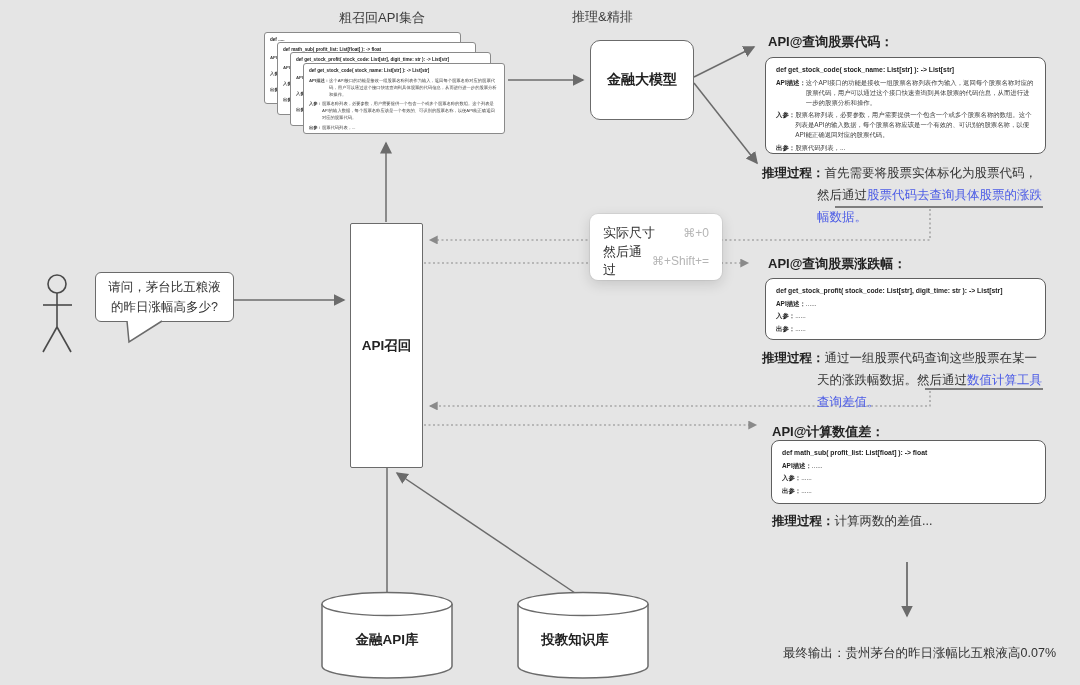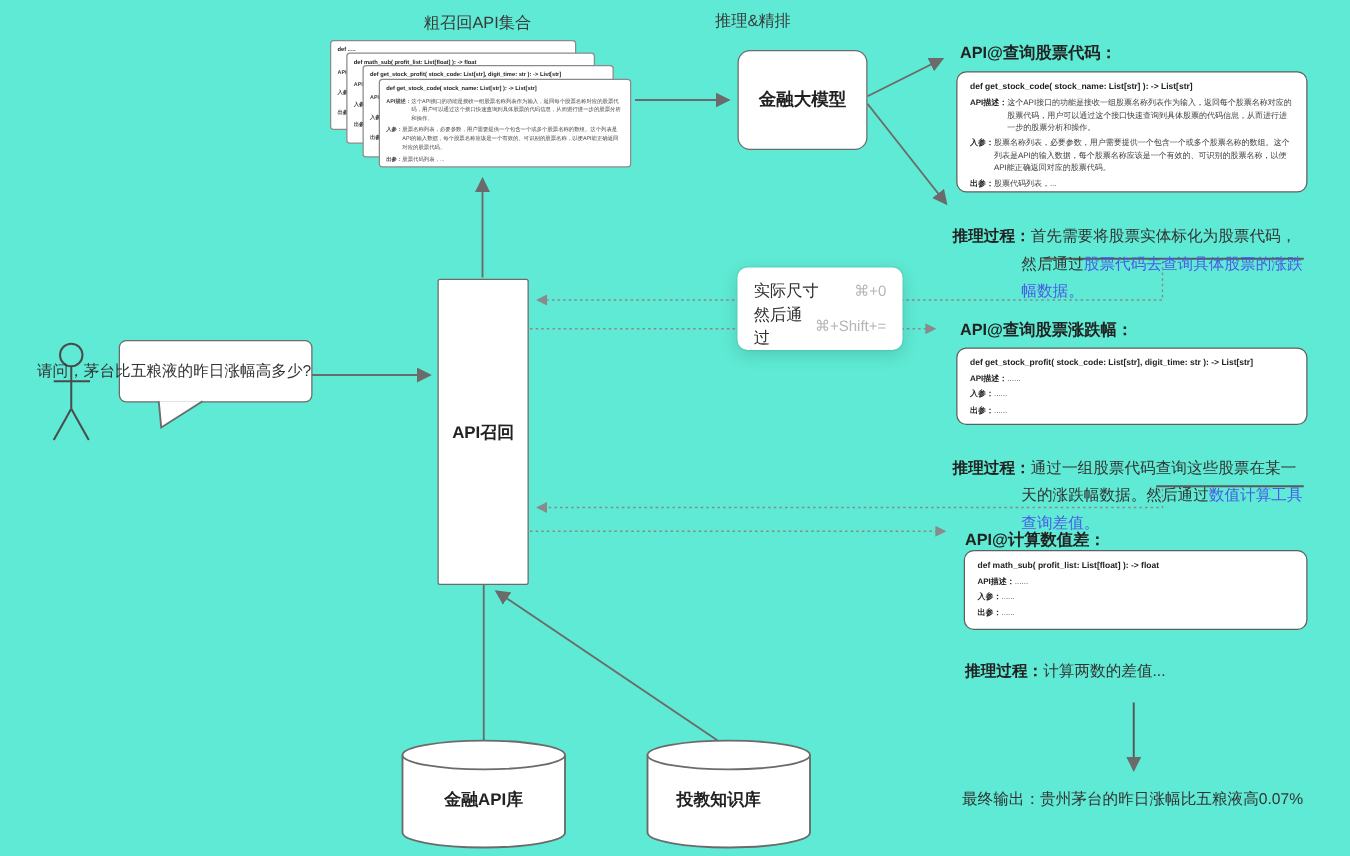--- a/index.html
+++ b/index.html
@@ -1,18 +1,18 @@
 <!DOCTYPE html>
 <html><head>
 <meta charset="utf-8">
 <style>
   html,body{margin:0;padding:0;background:#fff;}
   *{box-sizing:border-box;}
   body{font-family:"Liberation Sans","DejaVu Sans",sans-serif;color:#333;}
-  #canvas{position:relative;width:1080px;height:685px;background:#5eead4;overflow:hidden;}
+  #canvas{position:relative;width:1080px;height:685px;background:#e5e5e5;overflow:hidden;}
   .abs{position:absolute;}
   svg.overlay{position:absolute;left:0;top:0;width:1080px;height:685px;pointer-events:none;z-index:1;}
 
   
   .node{position:absolute;background:#fff;border:1.5px solid #6b6b6b;z-index:2;}
   .rounded{border-radius:10px;}
   .label-center{display:flex;align-items:center;justify-content:center;text-align:center;}
 
   
   .mini-card{position:absolute;background:#fff;border:1px solid #8a8a8a;border-radius:3px;z-index:2;padding:3px 5px;overflow:hidden;}
@@ -24,35 +24,35 @@
   
   .diagram-title{position:absolute;font-size:13px;color:#3a3a3a;z-index:2;}
 
   
   .api-title{position:absolute;font-size:13px;font-weight:bold;color:#222;z-index:2;white-space:nowrap;}
   .api-box{position:absolute;background:#fff;border:1.2px solid #5f5f5f;border-radius:8px;z-index:2;padding:6px 10px;overflow:hidden;}
   .sig{font-size:6.8px;font-weight:bold;color:#222;line-height:1.7;white-space:nowrap;}
   .field{display:flex;font-size:6.4px;line-height:1.55;color:#3c3c3c;margin-top:2.5px;}
   .field .b{font-weight:bold;white-space:nowrap;color:#222;}
   .field .t{flex:1;}
-  .reason{position:absolute;font-size:12.5px;line-height:22px;color:#333;z-index:2;padding-left:55px;text-indent:-55px;margin-top:16px;}
+  .reason{position:absolute;font-size:12.5px;line-height:22px;color:#333;z-index:2;padding-left:55px;text-indent:-55px;}
   .reason .rlabel{font-weight:bold;color:#222;}
   .reason .link{color:#4b5be6;}
   .final-output{position:absolute;font-size:12.5px;color:#333;text-align:center;z-index:2;white-space:nowrap;}
 
   
   .menu{position:absolute;left:590px;top:214px;width:132px;background:#fff;border-radius:8px;
         box-shadow:0 0 0 1px rgba(0,0,0,0.05),0 4px 14px rgba(0,0,0,0.14);z-index:6;padding:5px 0;}
   .menu-item{display:flex;justify-content:space-between;align-items:center;height:28px;padding:0 13px;cursor:default;}
   .menu-item .mlabel{font-size:13px;color:#2f2f2f;}
   .menu-item .mkey{font-size:12px;color:#b5b5b5;}
 
   
-  .bubble{position:absolute;left:95px;top:272px;width:155px;height:50px;background:#fff;border:1.5px solid #6b6b6b;
-          border-radius:6px;z-index:2;display:flex;flex-direction:row;align-items:center;justify-content:flex-end;}
+  .bubble{position:absolute;left:95px;top:272px;width:139px;height:50px;background:#fff;border:1.5px solid #6b6b6b;
+          border-radius:6px;z-index:2;display:flex;flex-direction:column;align-items:center;justify-content:center;}
   .bubble .line{font-size:12.5px;line-height:20px;color:#333;white-space:nowrap;}
 
   
   .db-label{position:absolute;font-size:13.5px;font-weight:bold;color:#222;z-index:3;text-align:center;}
 
   .recall-label{font-size:13.5px;font-weight:bold;color:#222;}
   .model-label{font-size:14px;font-weight:bold;color:#222;}
 </style>
 </head>
 <body>
@@ -229,15 +229,15 @@
       </div>
     <div class="field">
         <span class="b">出参：</span>
         <span class="t">......</span>
       </div>
   </div>
   <div class="reason" style="left:772px;top:510px;width:285px;">
     <span class="rlabel">推理过程：</span><span>计算两数的差值...</span>
   </div>
 
-  <div class="final-output" style="left:756px;top:631px;width:300px;">最终输出：贵州茅台的昨日涨幅比五粮液高0.07%</div>
+  <div class="final-output" style="left:756px;top:645px;width:300px;text-align:right;">最终输出：贵州茅台的昨日涨幅比五粮液高0.07%</div>
 
 </div>
 
 </body></html>

